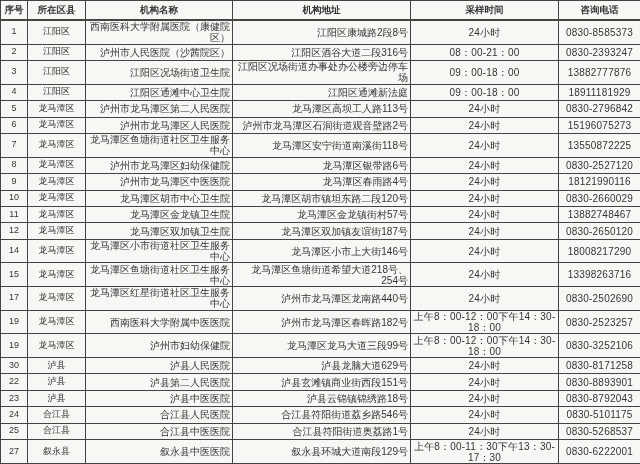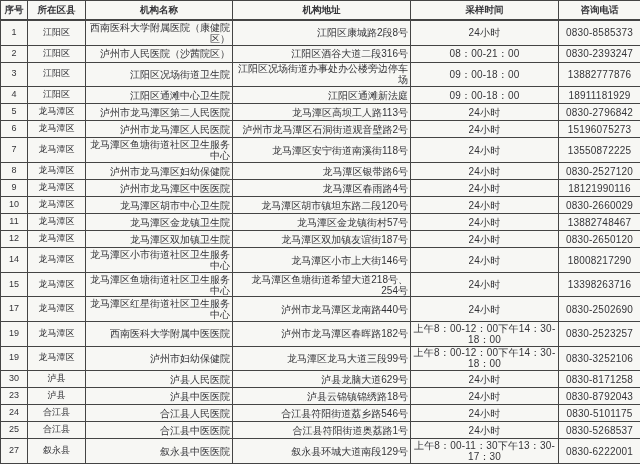--- a/index.html
+++ b/index.html
@@ -193,20 +193,28 @@
       </tr>
       <tr>
         <td class="num">30</td>
         <td class="dist">泸县</td>
         <td class="name">泸县人民医院</td>
         <td class="addr">泸县龙脑大道629号</td>
         <td class="hours">24小时</td>
         <td class="phone">0830-8171258</td>
       </tr>
       <tr>
+        <td class="num">22</td>
+        <td class="dist">泸县</td>
+        <td class="name">泸县第二人民医院</td>
+        <td class="addr">泸县玄滩镇商业街西段151号</td>
+        <td class="hours">24小时</td>
+        <td class="phone">0830-8893901</td>
+      </tr>
+      <tr>
         <td class="num">23</td>
         <td class="dist">泸县</td>
         <td class="name">泸县中医医院</td>
         <td class="addr">泸县云锦镇锦绣路18号</td>
         <td class="hours">24小时</td>
         <td class="phone">0830-8792043</td>
       </tr>
       <tr>
         <td class="num">24</td>
         <td class="dist">合江县</td>

